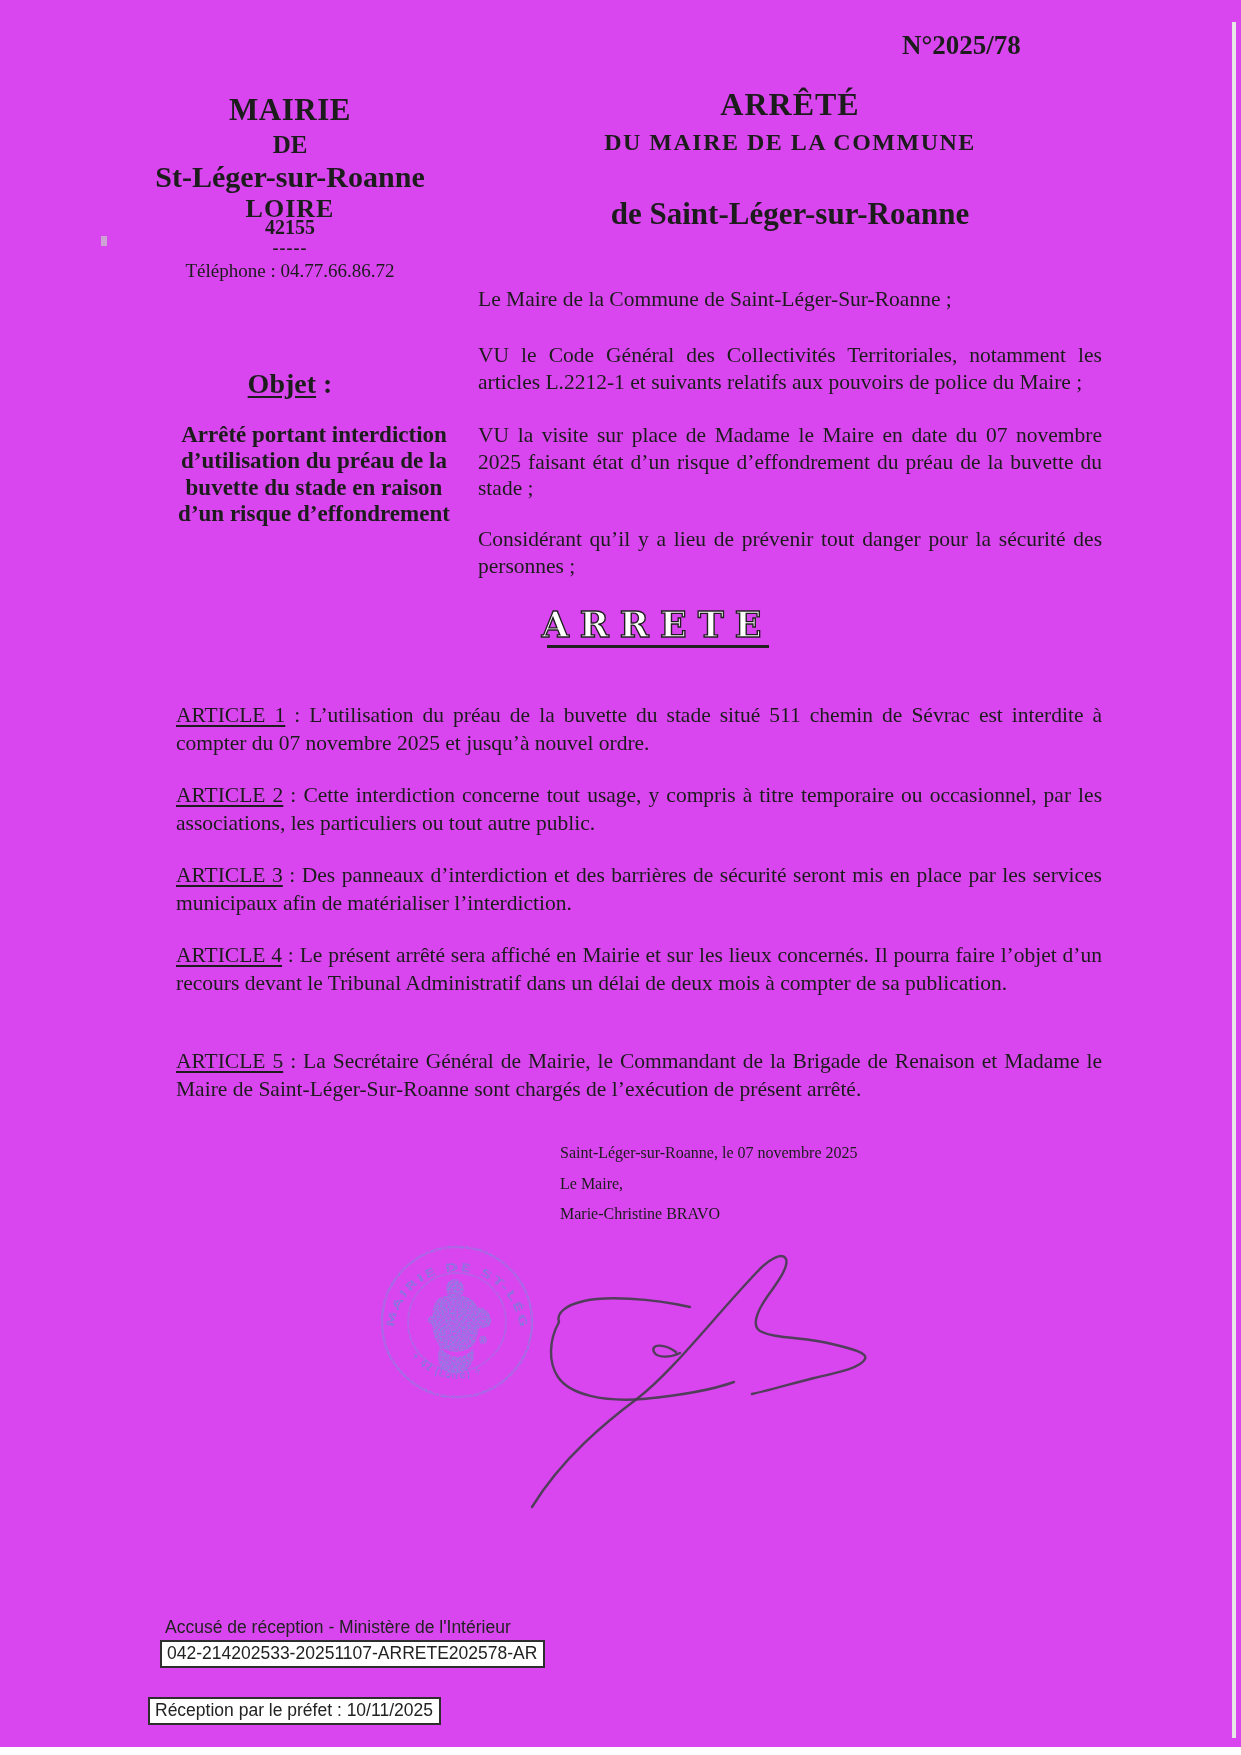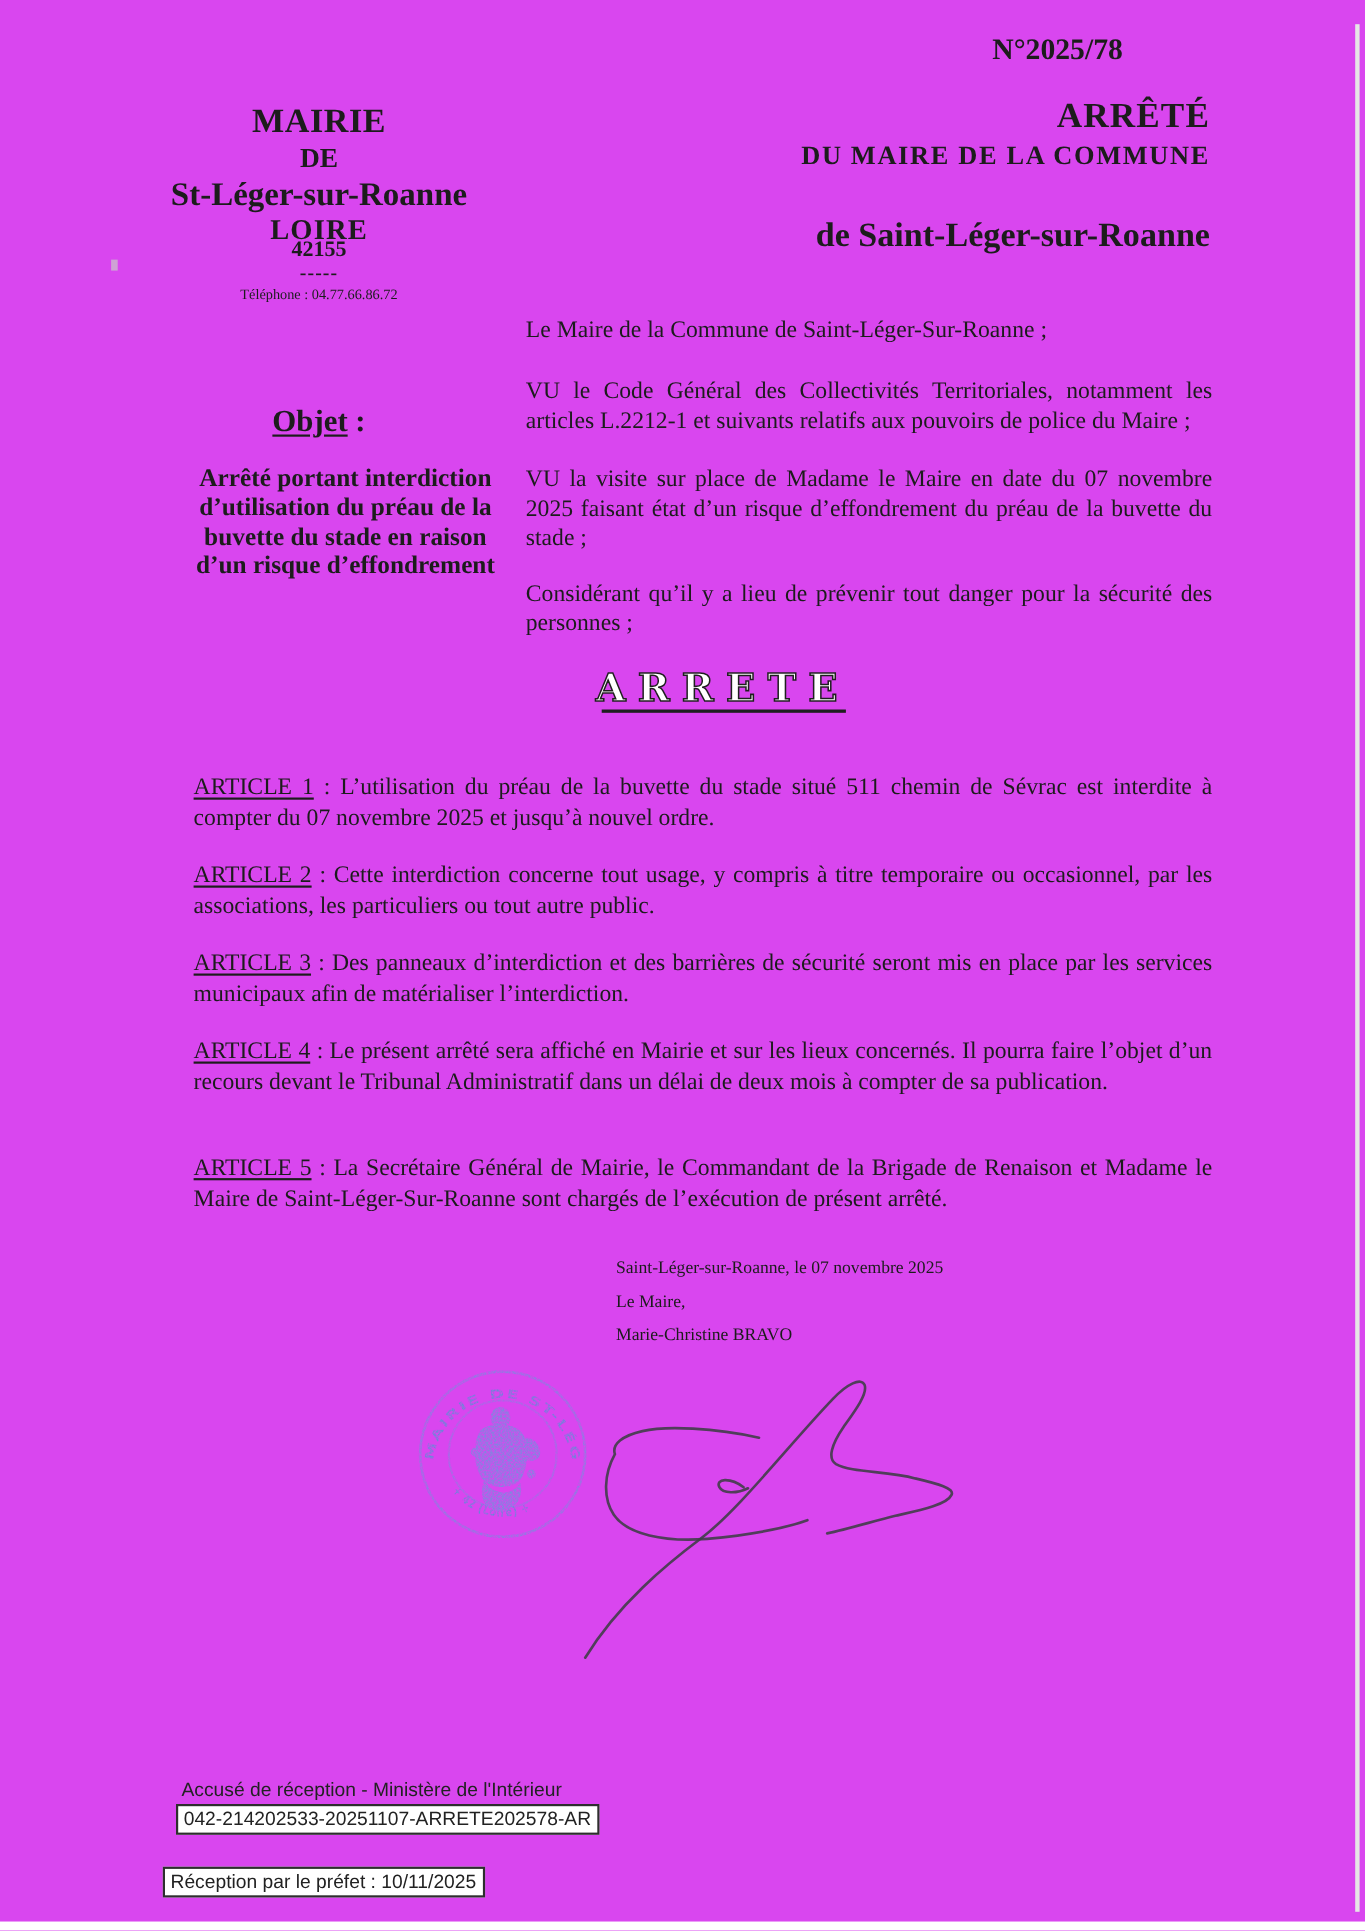--- a/index.html
+++ b/index.html
@@ -1,20 +1,20 @@
 <!DOCTYPE html>
 <html><head>
 <meta charset="utf-8">
 <style>
   html,body{margin:0;padding:0;background:#ffffff;}
   .page{position:relative;width:1241px;height:1747px;background:#d946ef;overflow:hidden;
         font-family:"Liberation Serif", serif;color:#1c1c1c;}
   .abs{position:absolute;}
   .lh-line{position:absolute;left:140px;width:300px;text-align:center;font-weight:bold;}
-  .title-line{position:absolute;left:480px;width:620px;text-align:right;font-weight:bold;}
+  .title-line{position:absolute;left:480px;width:620px;text-align:center;font-weight:bold;}
   .rcol{position:absolute;left:478px;width:624px;text-align:justify;
         font-size:21.5px;line-height:26.5px;}
   .art{position:absolute;left:176px;width:926px;text-align:justify;
        font-size:21.5px;line-height:27.5px;}
   .u{text-decoration:underline;text-underline-offset:3px;}
   .objet-line{position:absolute;left:170px;width:288px;text-align:center;
               font-weight:bold;font-size:23px;line-height:21px;}
   .close-line{position:absolute;left:560px;white-space:nowrap;font-size:16px;}
   .footer-text{position:absolute;font-family:"Liberation Sans", sans-serif;
                font-size:17.5px;color:#222;}
@@ -30,21 +30,21 @@
 
   <div class="abs" style="left:902px;top:30px;font-size:27px;font-weight:bold;">N°2025/78</div>
 
   <div>
     <div class="lh-line" style="top:92px;font-size:31px;letter-spacing:.5px;">MAIRIE</div>
     <div class="lh-line" style="top:131px;font-size:25px;">DE</div>
     <div class="lh-line" style="top:160px;font-size:30px;">St-Léger-sur-Roanne</div>
     <div class="lh-line" style="top:194px;font-size:26px;letter-spacing:1px;">LOIRE</div>
     <div class="lh-line" style="top:216px;font-size:20px;">42155</div>
     <div class="lh-line" style="top:238px;font-size:18px;letter-spacing:1px;">-----</div>
-    <div class="lh-line" style="top:260px;font-size:13px;font-weight:normal;">Téléphone : 04.77.66.86.72</div>
+    <div class="lh-line" style="top:260px;font-size:19px;font-weight:normal;">Téléphone : 04.77.66.86.72</div>
   </div>
 
   <div>
     <div class="title-line" style="top:86px;font-size:32px;letter-spacing:1px;">ARRÊTÉ</div>
     <div class="title-line" style="top:129px;font-size:24px;letter-spacing:1.5px;">DU MAIRE DE LA COMMUNE</div>
     <div class="title-line" style="top:176px;font-size:31px;margin-top:20px;">de Saint-Léger-sur-Roanne</div>
   </div>
 
   <div>
     <div class="abs" style="left:170px;top:368px;width:240px;text-align:center;font-size:28px;font-weight:bold;"><span class="u">Objet</span><span> :</span></div>

